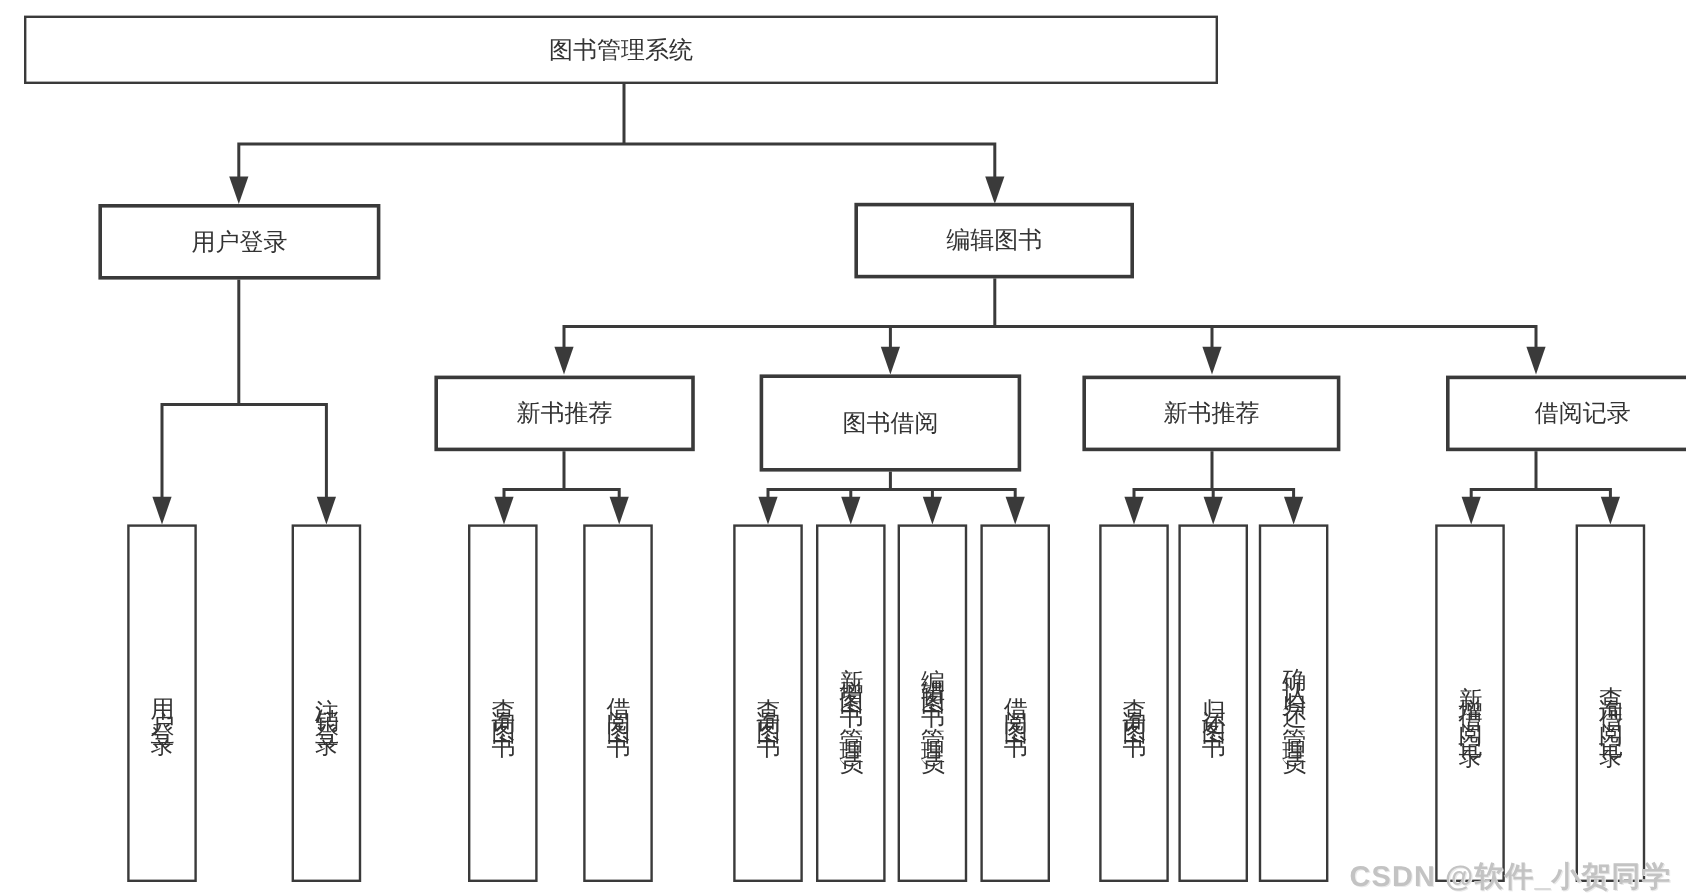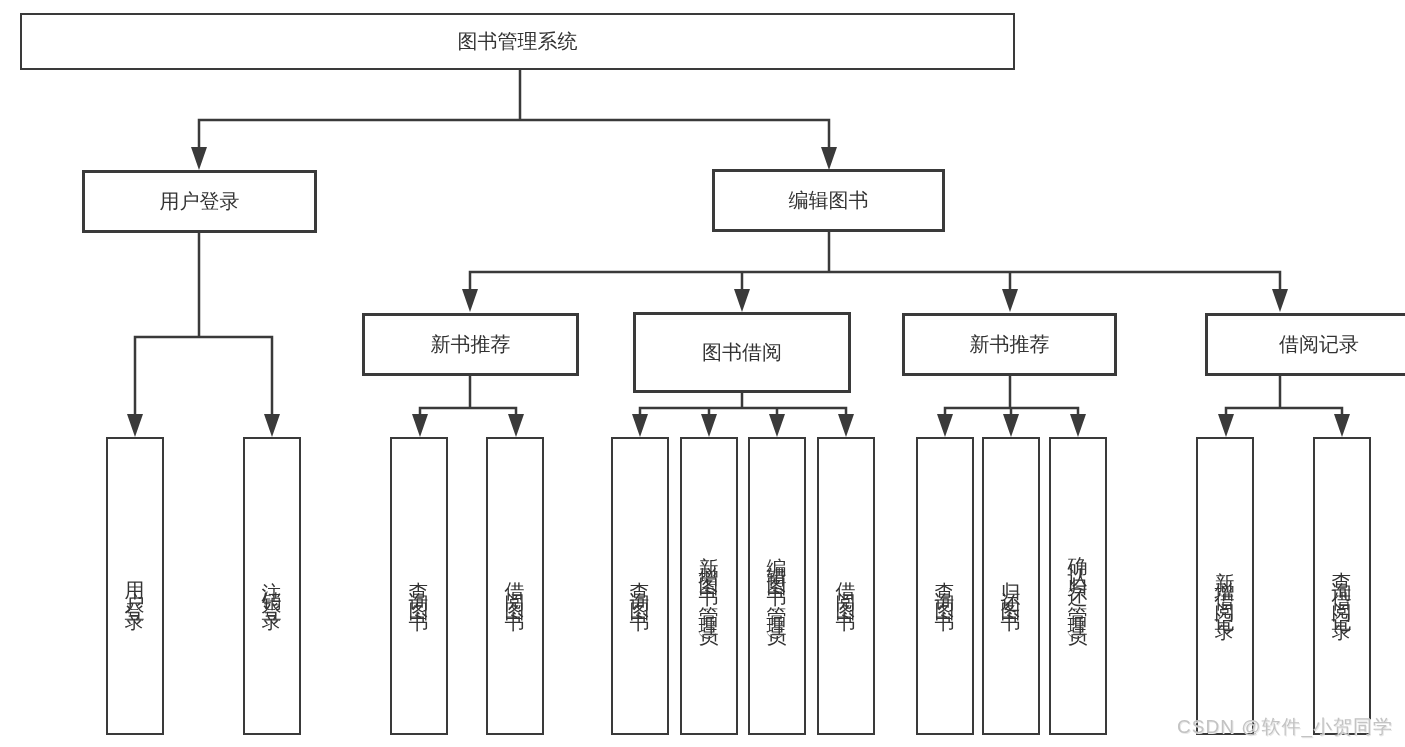--- a/index.html
+++ b/index.html
@@ -40,25 +40,26 @@
     text-orientation: mixed;
     letter-spacing: 10px;
     line-height: 1;
     font-size: 20px;
     white-space: nowrap;
   }
   .watermark {
     position: absolute;
     right: 12px;
     top: 714px;
-    font-size: 19px;
+    font-size: 24px;
     color: #c3c3c3;
     letter-spacing: 1px;
     z-index: 3;
     text-shadow: 1px 1px 0 #e9e9e9;
+    font-weight: bold;
   }
 </style>
 </head>
 <body>
 
 <div class="canvas">
 
   <svg class="wires" width="1405" height="747" viewBox="0 0 1405 747">
     <path d="M520,70 V120
              M199,120 H829

